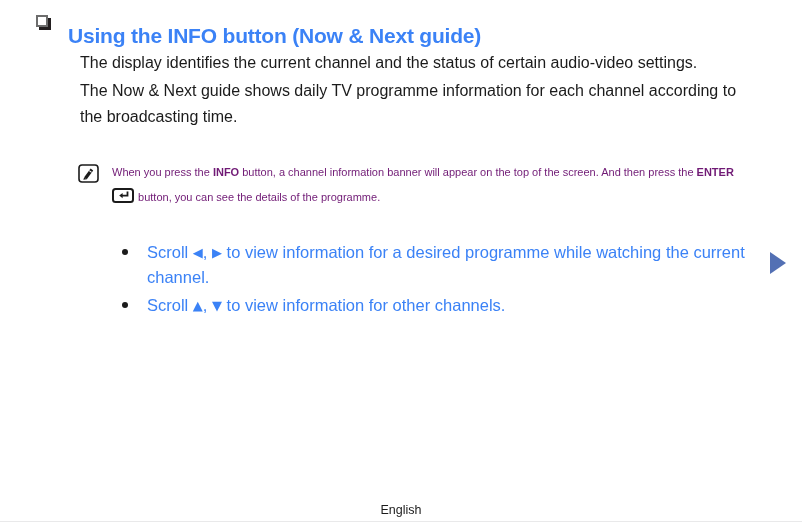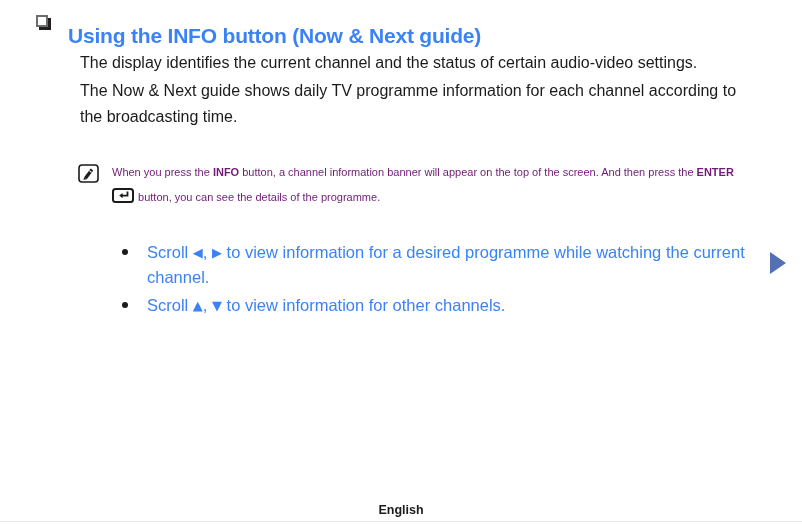--- a/index.html
+++ b/index.html
@@ -172,21 +172,21 @@
   
   .footer {
     position: absolute;
     left: 0;
     top: 500px;
     width: 802px;
     text-align: center;
   }
   .footer-label {
     font-size: 12.5px;
-    font-weight: bold;
+    font-weight: normal;
     color: #1b1b1b;
   }
   .footer-rule {
     position: absolute;
     left: 0;
     top: 521px;
     width: 802px;
     height: 1px;
     background: #e9e9ea;
   }

